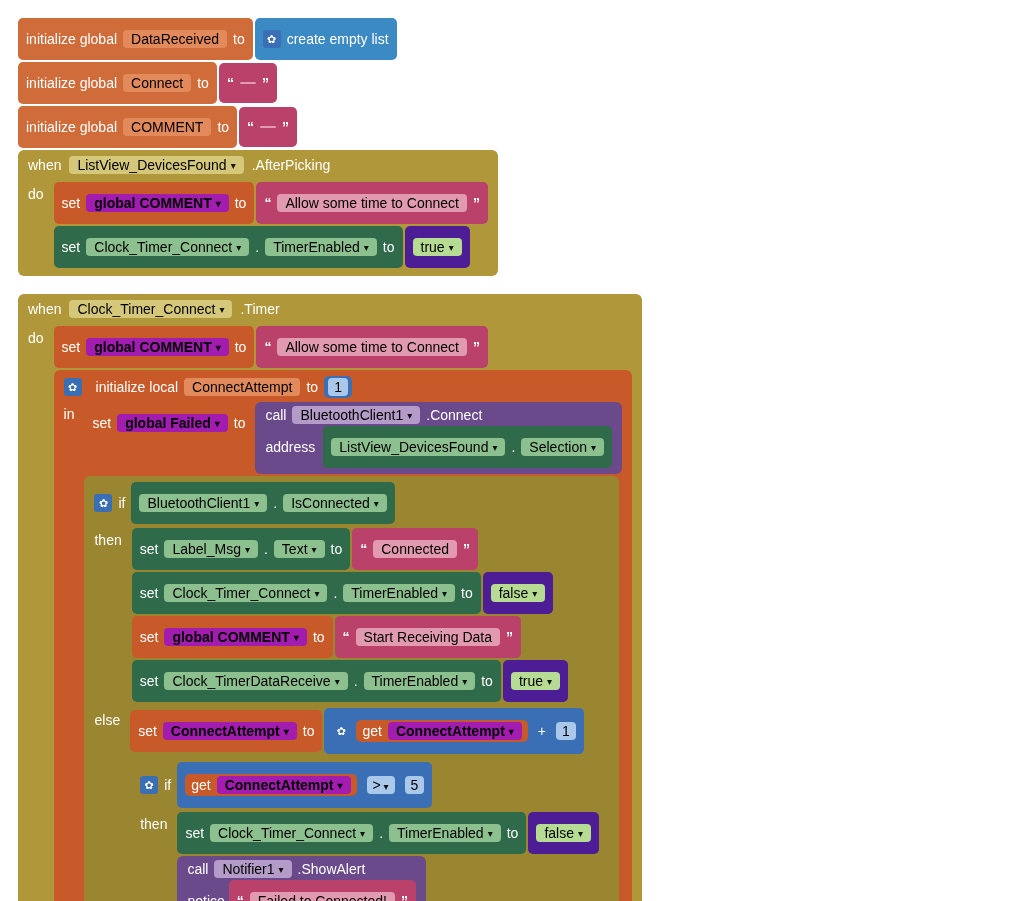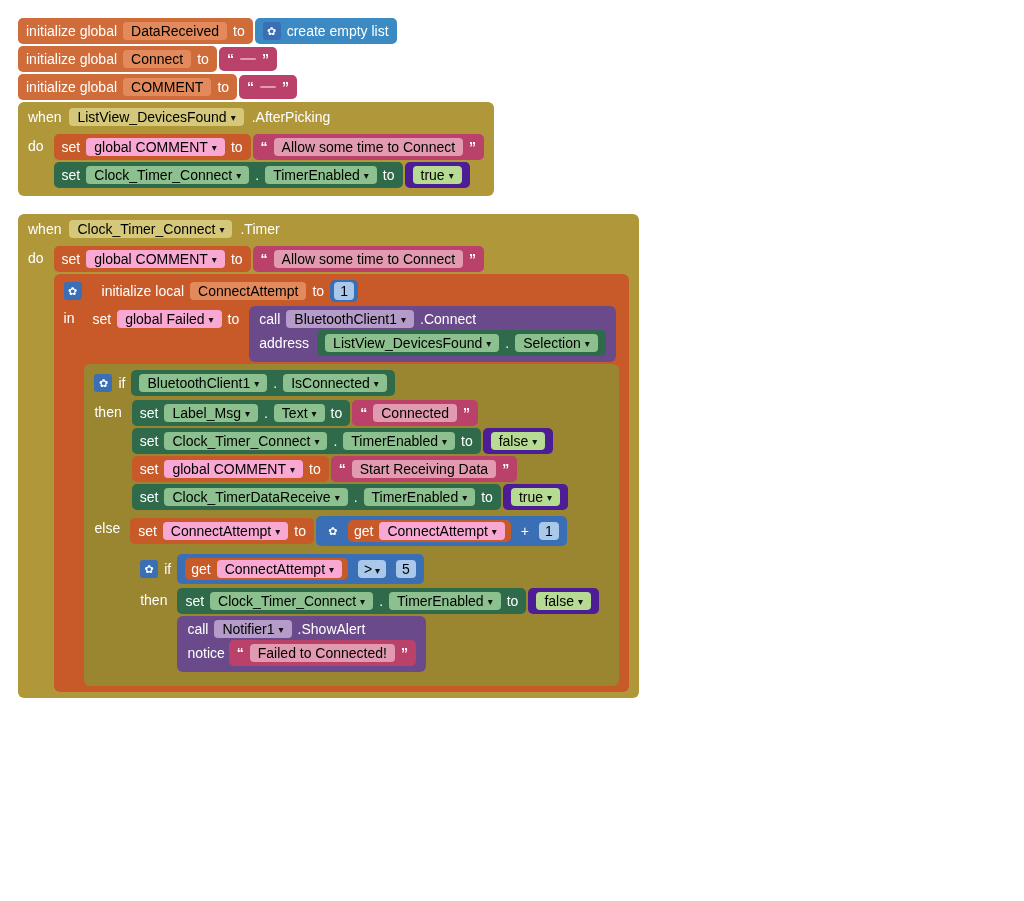--- a/index.html
+++ b/index.html
@@ -8,42 +8,42 @@
     padding: 18px;
     background: #fff;
     font-family: -apple-system, "Helvetica Neue", Arial, sans-serif;
     font-size: 14px;
     color: #fff;
   }
   .blk {
     display: inline-flex;
     align-items: center;
     border-radius: 5px;
-    padding: 4px 8px;
+    padding: 12px 8px;
     gap: 6px;
     vertical-align: middle;
     white-space: nowrap;
   }
   .row { margin-bottom: 18px; }
   .stack > .line { margin-bottom: 2px; }
   .pill {
     display: inline-flex;
     align-items: center;
     gap: 4px;
     padding: 1px 8px;
     border-radius: 4px;
     vertical-align: middle;
   }
   .dd::after { content: " \25BE"; font-size: 10px; opacity: .9; }
 
   
   .c-orange  { background:#cf6c3a; }
   .c-orange2 { background:#c85a2a; }
   .c-orange-pill { background:#e38a5c; color:#000; }
-  .c-orange-pill-light { background:#f9a8d4; color:#000; }
+  .c-orange-pill-light { background:#a21caf; color:#000;font-weight:bold; }
   .c-olive   { background:#b0983a; }
   .c-olive-dk{ background:#9a8531; }
   .c-olive-pill { background:#d5c87a; color:#000; }
   .c-green   { background:#2f6a4b; }
   .c-green-pill { background:#8cc08e; color:#000; }
   .c-lime    { background:#4c1d95; }
   .c-lime-pill { background:#b6db93; color:#000; }
   .c-pink    { background:#b9416a; }
   .c-pink-pill{ background:#e29ab0; color:#000; }
   .c-blue    { background:#3b8ac4; }
@@ -171,21 +171,21 @@
             <span class="quote">“</span>
             <span class="pill c-pink-pill">Allow some time to Connect</span>
             <span class="quote">”</span>
           </span>
         </div>
 
         <div>
           <div class="container c-orange2" style="display:inline-block; padding:6px 10px;">
             <div class="line">
               <span class="gear">✿</span>
-              <span style="margin-left:18px;">initialize local</span>
+              <span style="margin-left:12px;">initialize local</span>
               <span class="pill c-orange-pill" style="margin:0 4px;">ConnectAttempt</span>
               <span>to</span>
               <span class="blk c-blue-num" style="margin-left:4px; padding:2px 4px;">
                 <span class="c-blue-num-pill">1</span>
               </span>
             </div>
 
             <div class="do-row" style="margin-top:4px;">
               <span class="do-lbl">in</span>
               <div class="stack">

